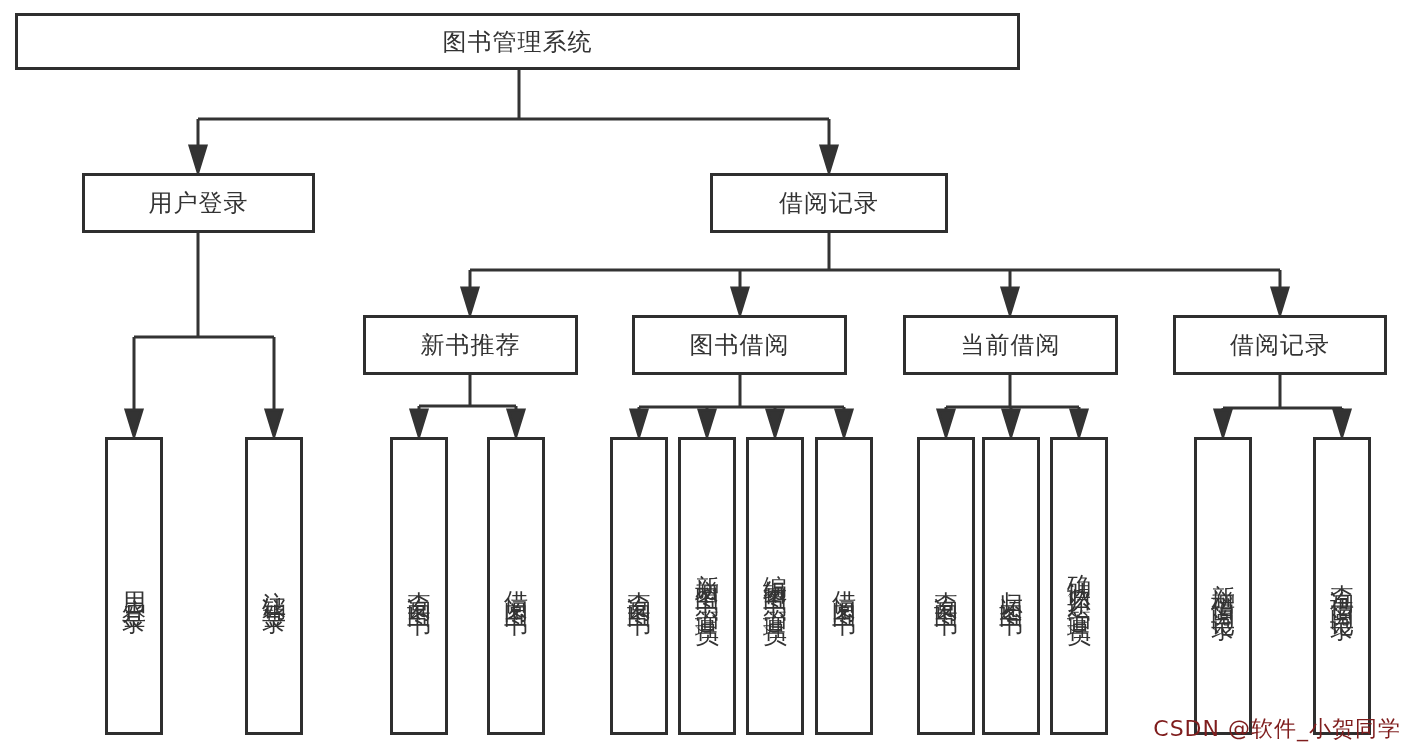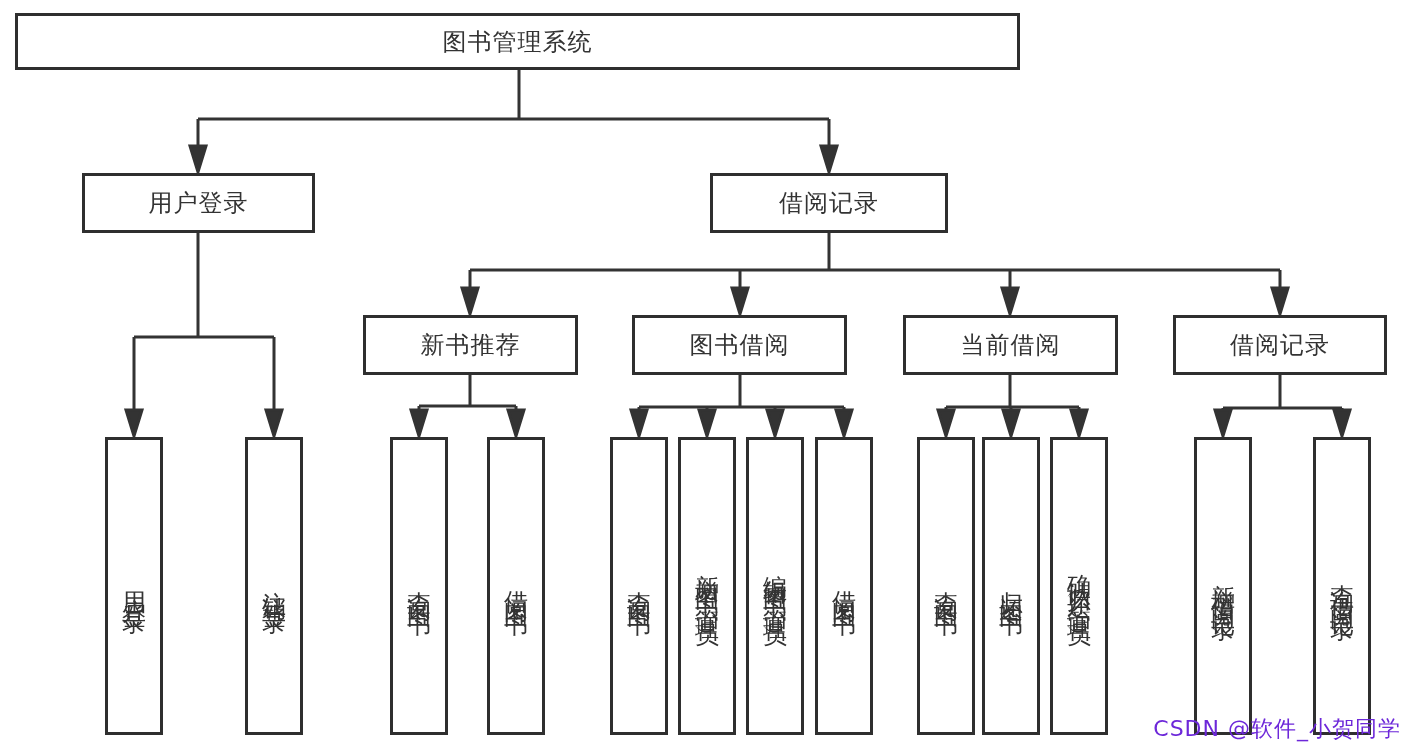--- a/index.html
+++ b/index.html
@@ -38,21 +38,21 @@
     writing-mode: vertical-rl;  
     font-size: 24px;
     letter-spacing: 7px;
   }
 
   .watermark {
     position: absolute;
     right: 4px;
     bottom: 3px;
     font-size: 22px;
-    color: #6d28d9;
+    color: #7f1d1d;
     letter-spacing: 1px;
     z-index: 3;
     white-space: nowrap;
   }
 </style>
 </head>
 <body>
 
 <div class="stage">
 

